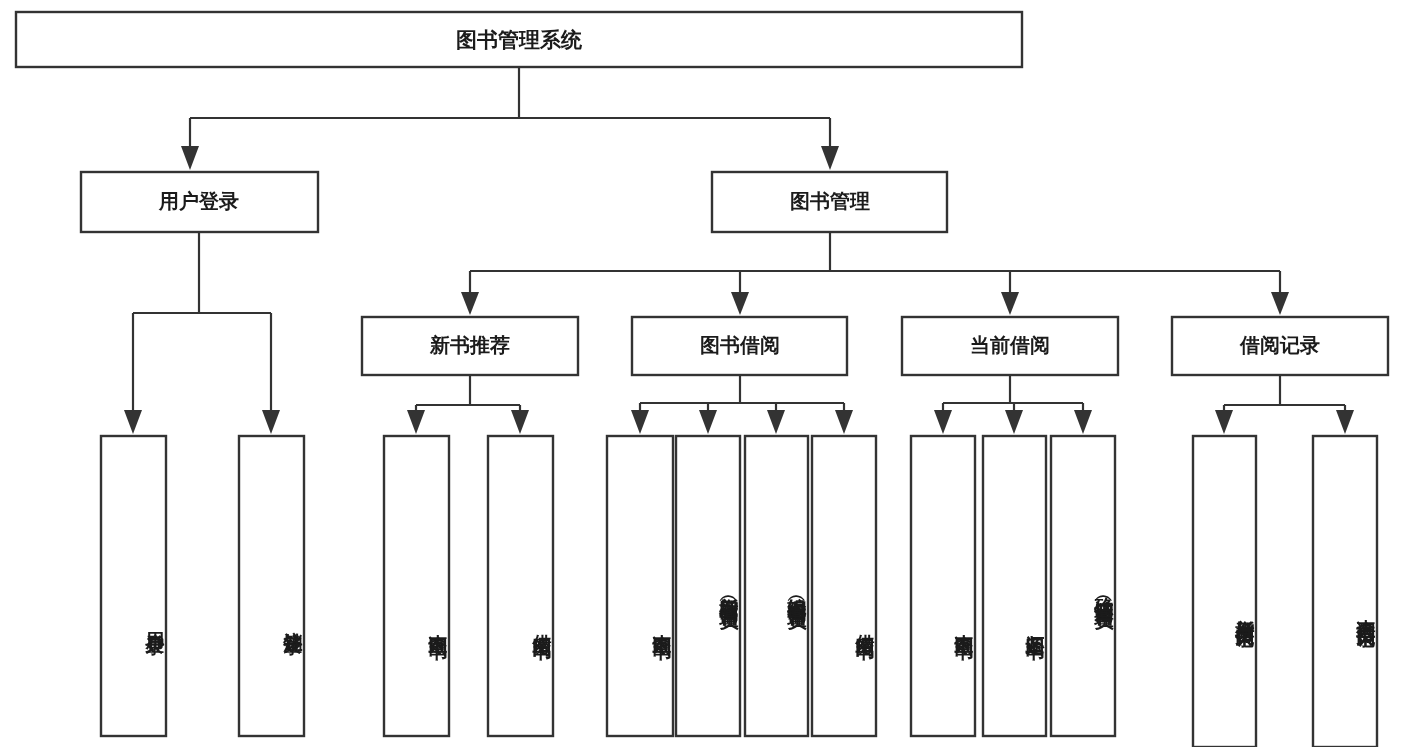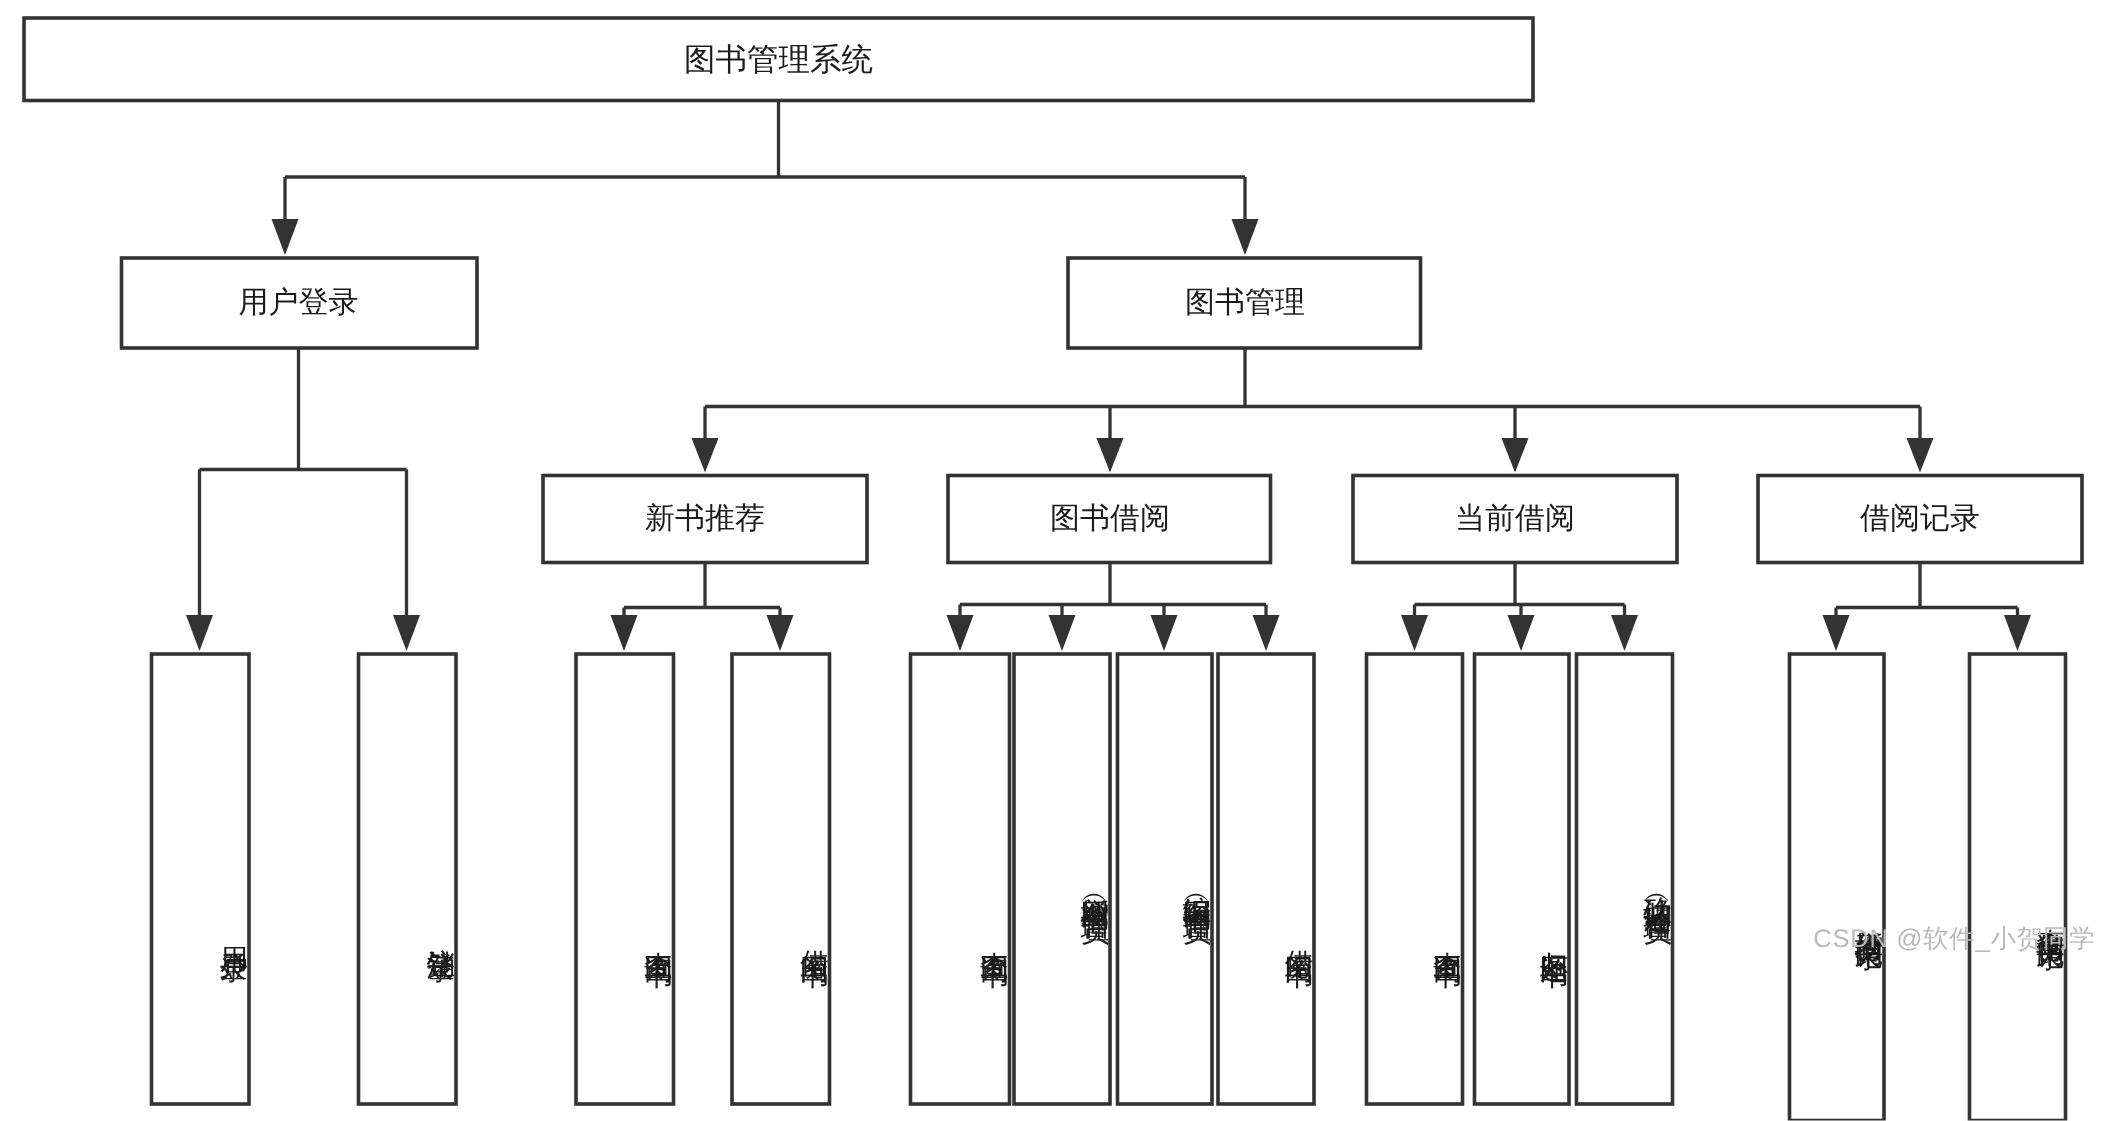--- a/index.html
+++ b/index.html
@@ -11,20 +11,21 @@
     width: 1405px;
     height: 747px;
     font-family: "Liberation Sans", sans-serif;
     overflow: hidden;
   }
   #diagram-root {
     position: relative;
     width: 1405px;
     height: 643px;
     background: #ffffff;
+    font-weight: bold;
   }
   svg.flow {
     position: absolute;
     left: 0;
     top: 0;
     width: 1405px;
     height: 747px;
     display: block;
   }
   .node-box {
@@ -216,15 +217,14 @@
   <div class="vlabel" style="left:607px; top:510px; width:66px; height:225px;">查询图书</div>
   <div class="vlabel" style="left:676px; top:443px; width:64px; height:295px;">新增图书（管理员）</div>
   <div class="vlabel" style="left:745px; top:443px; width:63px; height:295px;">编辑图书（管理员）</div>
   <div class="vlabel" style="left:812px; top:510px; width:64px; height:225px;">借阅图书</div>
   <div class="vlabel" style="left:911px; top:510px; width:64px; height:225px;">查询图书</div>
   <div class="vlabel" style="left:983px; top:510px; width:63px; height:225px;">归还图书</div>
   <div class="vlabel" style="left:1051px; top:443px; width:64px; height:295px;">确认归还（管理员）</div>
   <div class="vlabel" style="left:1193px; top:480px; width:63px; height:260px;">新增借阅记录</div>
   <div class="vlabel" style="left:1313px; top:480px; width:64px; height:260px;">查询借阅记录</div>
 
-  <div class="watermark">CSDN @软件_小贺同学</div>
 
 </div>
 
 </body></html>

